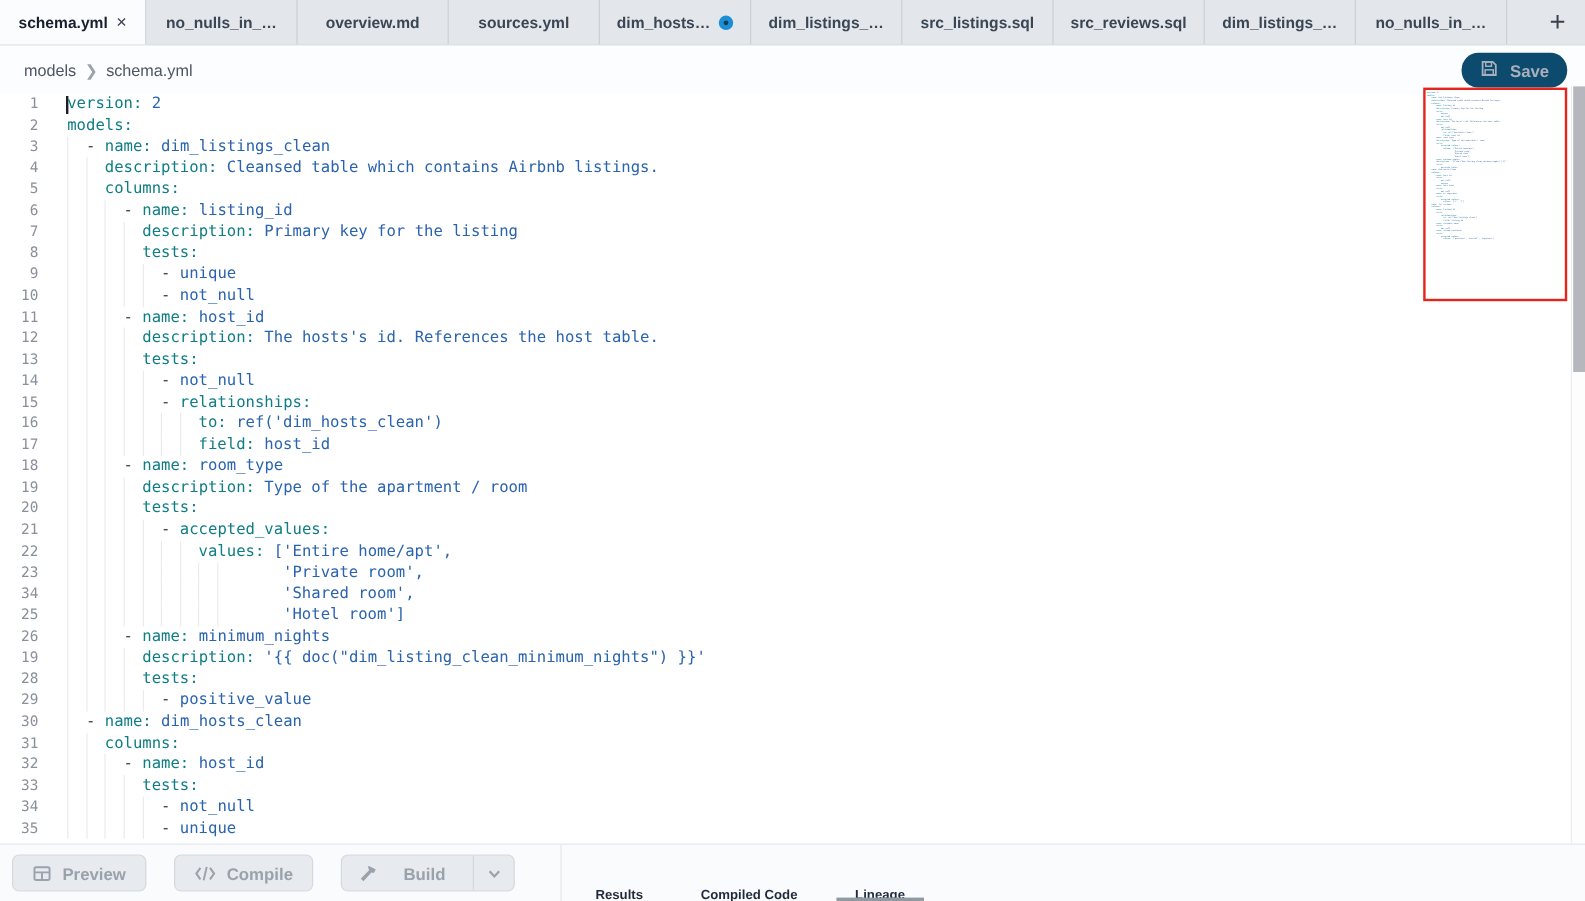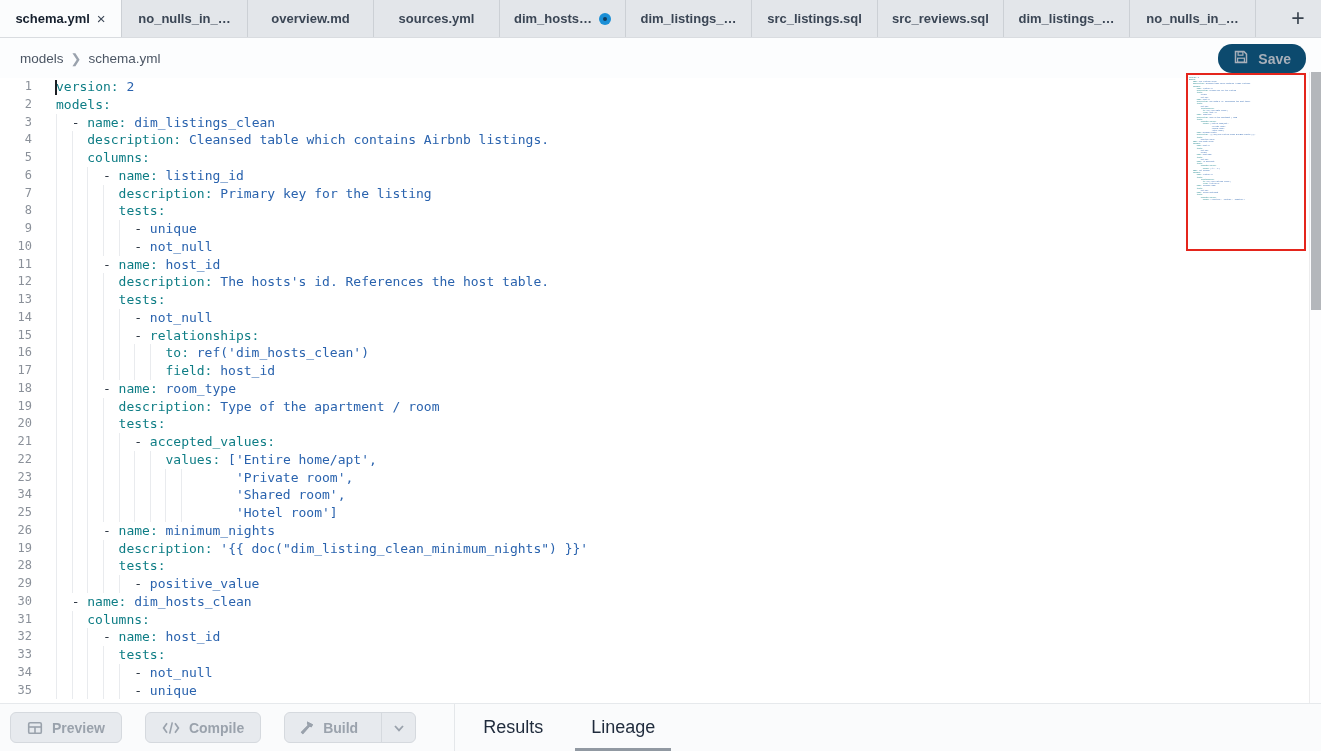--- a/index.html
+++ b/index.html
@@ -56,26 +56,26 @@
 
   
   .bottombar { position:absolute; left:0; top:703px; width:100%; height:48px; background:#fafbfc;
                border-top:1px solid #e6e9ec; display:flex; align-items:center; }
   .actions { display:flex; gap:23px; padding-left:10px; align-items:flex-start; }
   .btn { display:flex; align-items:center; gap:9px; height:31px; padding:0 16px;
          background:#e7eaee; border:1px solid #d5d9de; border-radius:6px;
          color:#9aa2ac; font-size:14px; font-weight:700; cursor:default; }
   .btn svg { display:block; }
   .btn.split { padding:0; }
-  .btn.split .main { display:flex; align-items:center; gap:8px; padding:0 14px; height:100%; }
+  .btn.split .main { display:flex; align-items:center; gap:21px; padding:0 14px; height:100%; }
   .btn.split .arrow { display:flex; align-items:center; justify-content:center; width:34px; height:100%;
                       border-left:1px solid #d5d9de; }
   .result-tabs { display:flex; height:48px; margin-left:38px; border-left:1px solid #e4e7ea; padding-left:4px; }
-  .rtab { position:relative; display:flex; align-items:center; padding:0 24px;
-          font-size:18px; font-weight:400; color:#1f2b3c; cursor:pointer; }
+  .rtab { position:relative; display:flex; align-items:flex-end; padding:0 24px;
+          font-size:11px; font-weight:700; color:#1f2b3c; cursor:pointer; }
   .rtab.active::after { content:""; position:absolute; left:8px; right:8px; bottom:0; height:4px;
                         background:#9199a2; }
 </style>
 </head>
 <body>
 
 <div class="app">
 
   <div class="tabbar" id="tabbar">
       <div class="tab active">
@@ -378,19 +378,22 @@
                 <polyline points="3,5 7,9.4 11,5" fill="none" stroke="currentColor" stroke-width="1.8"></polyline>
               </svg>
             </span>
           </span>
         </button>
       </div>
     <div class="result-tabs" id="rtabs">
         <div class="rtab">
           <span>Results</span>
         </div>
+        <div class="rtab">
+          <span>Compiled Code</span>
+        </div>
         <div class="rtab active">
           <span>Lineage</span>
         </div>
       </div>
   </div>
 
 </div>
 
 </body></html>

